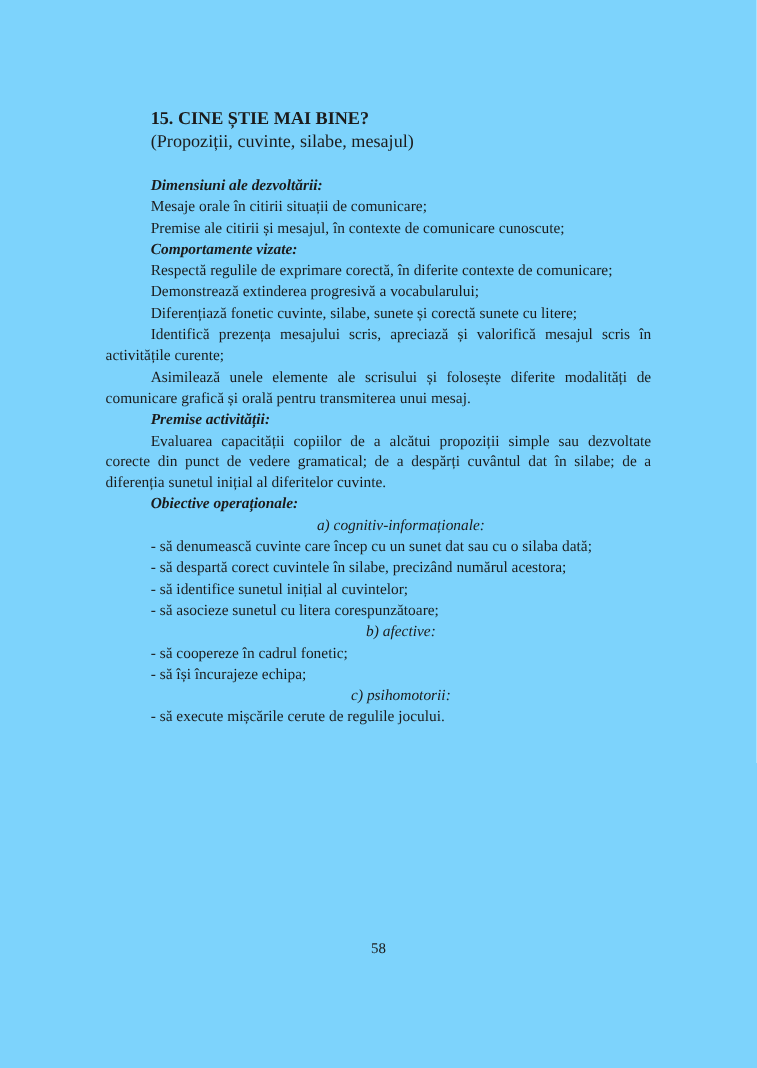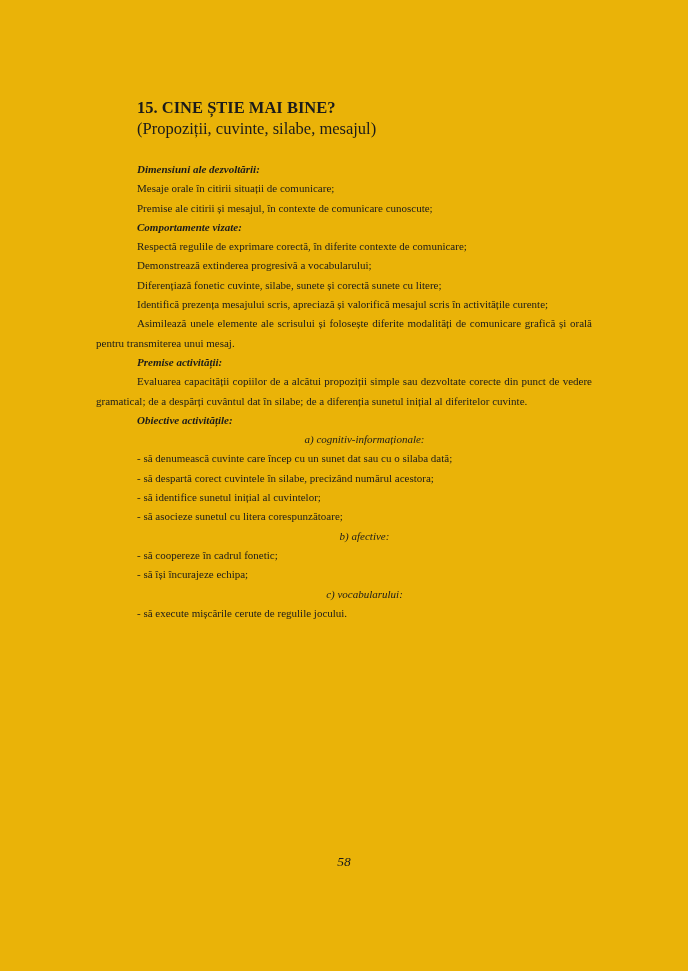--- a/index.html
+++ b/index.html
@@ -4,21 +4,21 @@
 <style>
   html, body {
     margin: 0;
     padding: 0;
     background: #ffffff;
   }
   .page {
     position: relative;
     width: 688px;
     height: 971px;
-    background: #eab308;
+    background: #7dd3fc;
     color: #1b1b1b;
     font-family: "Liberation Serif", "DejaVu Serif", serif;
     overflow: hidden;
   }
   .content {
     position: absolute;
     left: 96px;
     top: 97px;
     width: 496px;
   }
@@ -33,21 +33,21 @@
     padding-left: 41px;
   }
   .doc-subtitle {
     font-size: 16.5px;
     line-height: 21px;
     font-weight: 400;
     margin: 0;
     padding-left: 41px;
   }
   .para {
-    font-size: 11px;
+    font-size: 14px;
     line-height: 19.3px;
     margin: 0;
     text-indent: 41px;
     text-align: justify;
   }
   .para.heading {
     font-weight: 700;
     font-style: italic;
     text-align: left;
   }
@@ -58,21 +58,20 @@
   .para.normal {}
   .page-number {
     position: absolute;
     top: 853px;
     left: 0;
     width: 100%;
     text-align: center;
     font-size: 13.5px;
     line-height: 18px;
     color: #1b1b1b;
-    font-style: italic;
   }
 </style>
 </head>
 <body>
 
 <div class="page">
   <div class="content">
     <div class="title-block">
       <h1 class="doc-title">15. CINE ȘTIE MAI BINE?</h1>
       <div class="doc-subtitle">(Propoziții, cuvinte, silabe, mesajul)</div>
@@ -94,38 +93,38 @@
         <p class="para normal">Diferențiază fonetic cuvinte, silabe, sunete și corectă sunete cu litere;</p>
 
         <p class="para normal">Identifică prezența mesajului scris, apreciază și valorifică mesajul scris în activitățile curente;</p>
 
         <p class="para normal">Asimilează unele elemente ale scrisului și folosește diferite modalități de comunicare grafică și orală pentru transmiterea unui mesaj.</p>
 
         <p class="para heading">Premise activității:</p>
 
         <p class="para normal">Evaluarea capacității copiilor de a alcătui propoziții simple sau dezvoltate corecte din punct de vedere gramatical; de a despărți cuvântul dat în silabe; de a diferenția sunetul inițial al diferitelor cuvinte.</p>
 
-        <p class="para heading">Obiective activitățile:</p>
+        <p class="para heading">Obiective operaționale:</p>
 
         <p class="para italic">a) cognitiv-informaționale:</p>
 
 
         <p class="para normal">- să denumească cuvinte care încep cu un sunet dat sau cu o silaba dată;</p>
 
         <p class="para normal">- să despartă corect cuvintele în silabe, precizând numărul acestora;</p>
 
         <p class="para normal">- să identifice sunetul inițial al cuvintelor;</p>
 
         <p class="para normal">- să asocieze sunetul cu litera corespunzătoare;</p>
 
         <p class="para italic">b) afective:</p>
 
         <p class="para normal">- să coopereze în cadrul fonetic;</p>
 
         <p class="para normal">- să își încurajeze echipa;</p>
 
-        <p class="para italic">c) vocabularului:</p>
+        <p class="para italic">c) psihomotorii:</p>
 
         <p class="para normal">- să execute mișcările cerute de regulile jocului.</p>
       </div>
   </div>
   <div class="page-number">58</div>
 </div>
 
 </body></html>

